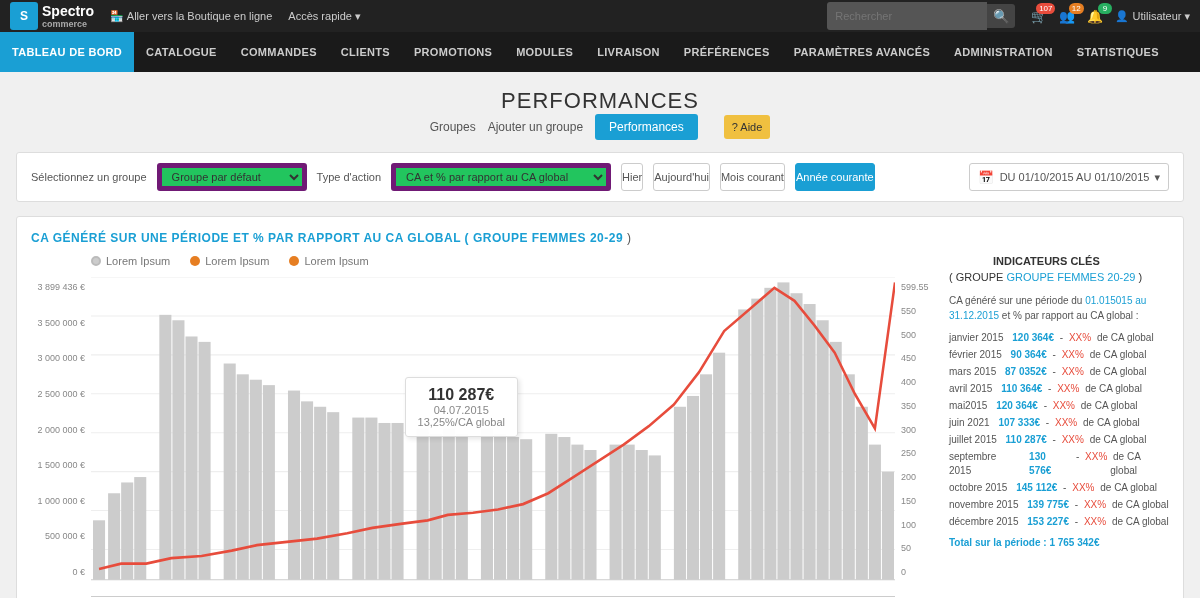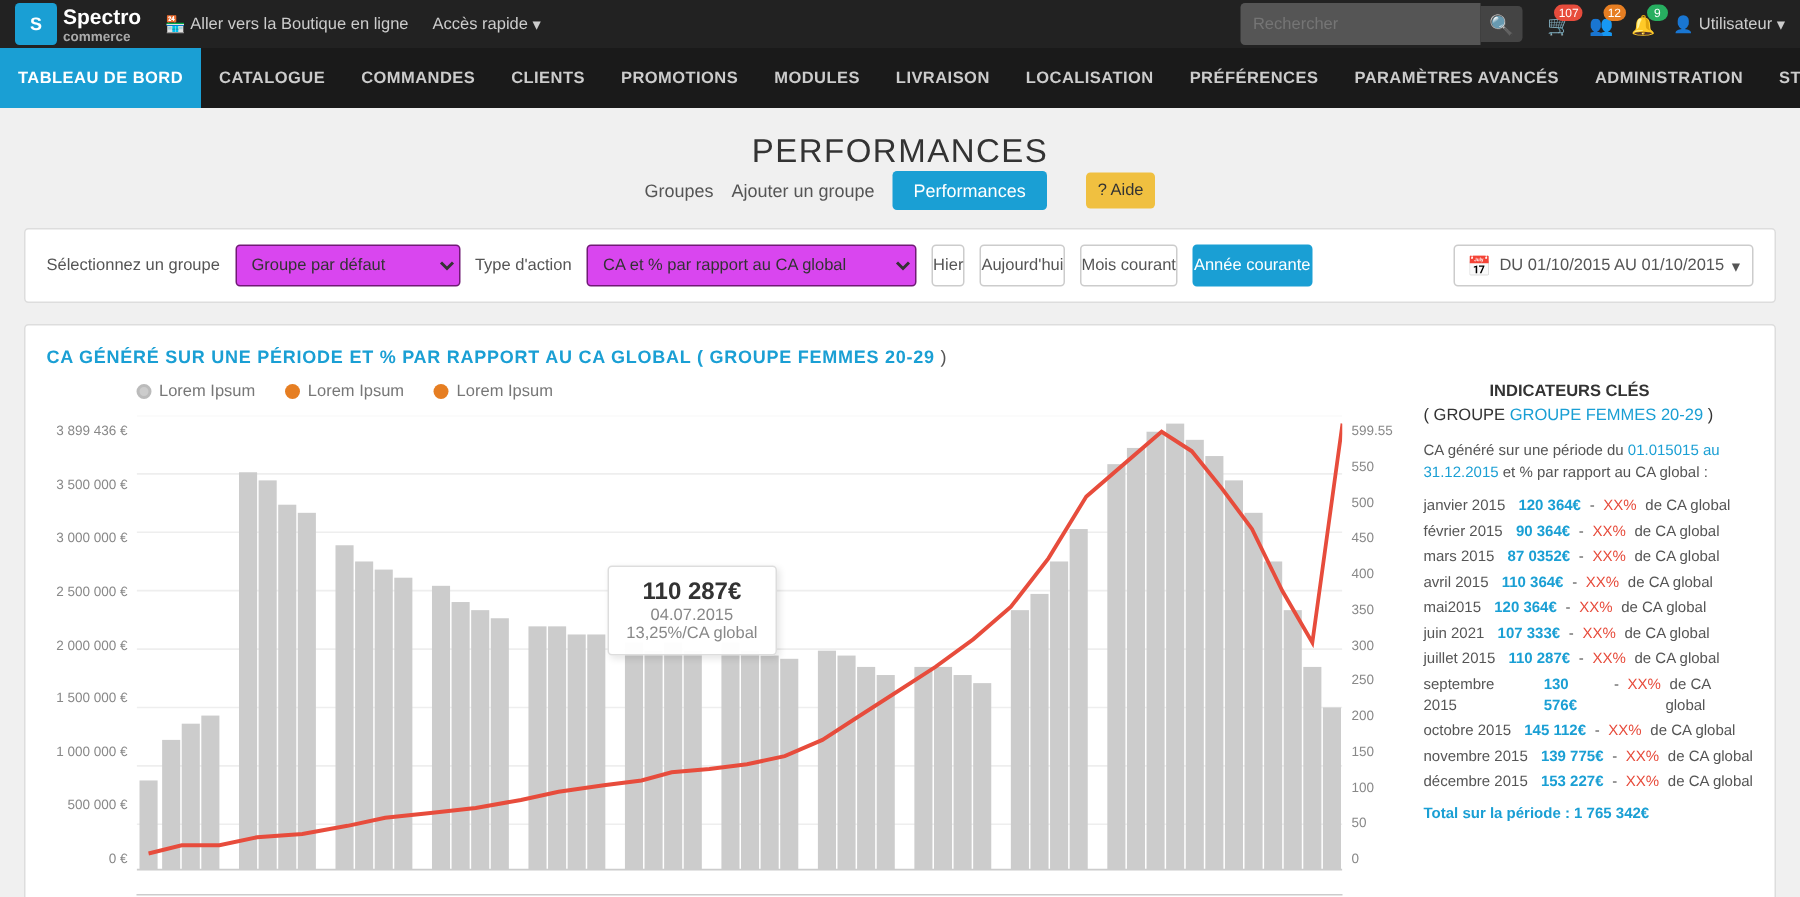--- a/index.html
+++ b/index.html
@@ -34,21 +34,21 @@
     .page-header { display: flex; align-items: center; justify-content: space-between; margin-bottom: 12px; flex-direction: column; }
     .page-title { font-size: 22px; font-weight: normal; color: #333; text-transform: uppercase; letter-spacing: 1px; }
     .page-tabs { display: flex; align-items: center; gap: 12px; }
     .page-tab-link { color: #555; font-size: 12px; cursor: pointer; }
     .page-tab-active { background: #1a9fd4; color: white; padding: 6px 14px; border-radius: 3px; font-size: 12px; cursor: pointer; }
     .help-btn { background: #f0c040; color: #333; border-radius: 50%; width: 24px; height: 24px; display: flex; align-items: center; justify-content: center; font-size: 11px; font-weight: bold; cursor: pointer; margin-left: 10px; }
 
     
     .filters-bar { background: white; border: 1px solid #ddd; border-radius: 3px; padding: 10px 14px; display: flex; align-items: center; gap: 10px; margin-bottom: 14px; flex-wrap: wrap; }
     .filter-label { font-size: 11px; color: #555; white-space: nowrap; }
-    .filter-select { height: 28px; border: 1px solid #701a75; border-radius: 3px; padding: 0 6px; font-size: 11px; color: #333; background: #d946ef; min-width: 150px; }
+    .filter-select { height: 28px; border: 5px solid #701a75; border-radius: 3px; padding: 0 6px; font-size: 11px; color: #333; background: #22c55e; min-width: 150px; }
     .filter-btn { height: 28px; padding: 0 0; border: 1px solid #ccc; border-radius: 3px; background: white; font-size: 11px; color: #555; cursor: pointer; }
     .filter-btn-active { background: #1a9fd4; color: white; border-color: #1a9fd4; }
     .date-range { display: flex; align-items: center; gap: 5px; border: 1px solid #ccc; border-radius: 3px; padding: 0 8px; height: 28px; font-size: 11px; color: #555; cursor: pointer; background: white; margin-left: auto; }
     .cal-icon { font-size: 13px; }
 
     
     .chart-section { background: white; border: 1px solid #ddd; border-radius: 3px; padding: 14px; }
     .chart-title { font-size: 12px; color: #555; margin-bottom: 10px; font-weight: normal; text-transform: uppercase; letter-spacing: 0.5px; }
     .chart-title span { color: #1a9fd4; font-weight: bold; }
     .chart-container { display: flex; gap: 14px; }
@@ -126,21 +126,20 @@
 </div>
 
 <div class="nav-bar">
   <div class="nav-item active">Tableau de bord</div>
   <div class="nav-item">Catalogue</div>
   <div class="nav-item">Commandes</div>
   <div class="nav-item">Clients</div>
   <div class="nav-item">Promotions</div>
   <div class="nav-item">Modules</div>
   <div class="nav-item">Livraison</div>
-  <div class="nav-item">Localisation</div>
   <div class="nav-item">Préférences</div>
   <div class="nav-item">Paramètres avancés</div>
   <div class="nav-item">Administration</div>
   <div class="nav-item">Statistiques</div>
 
 </div>
 
 <div class="page">
 
   <div class="page-header">

